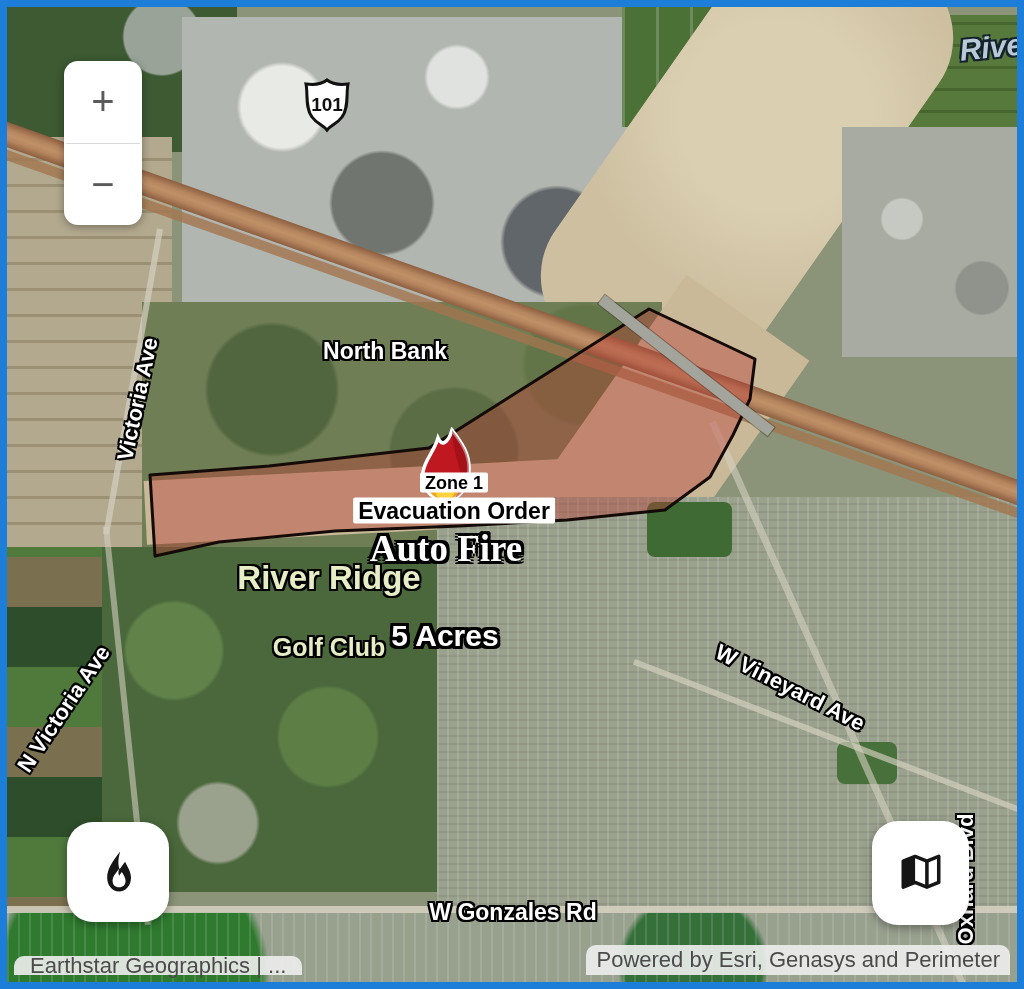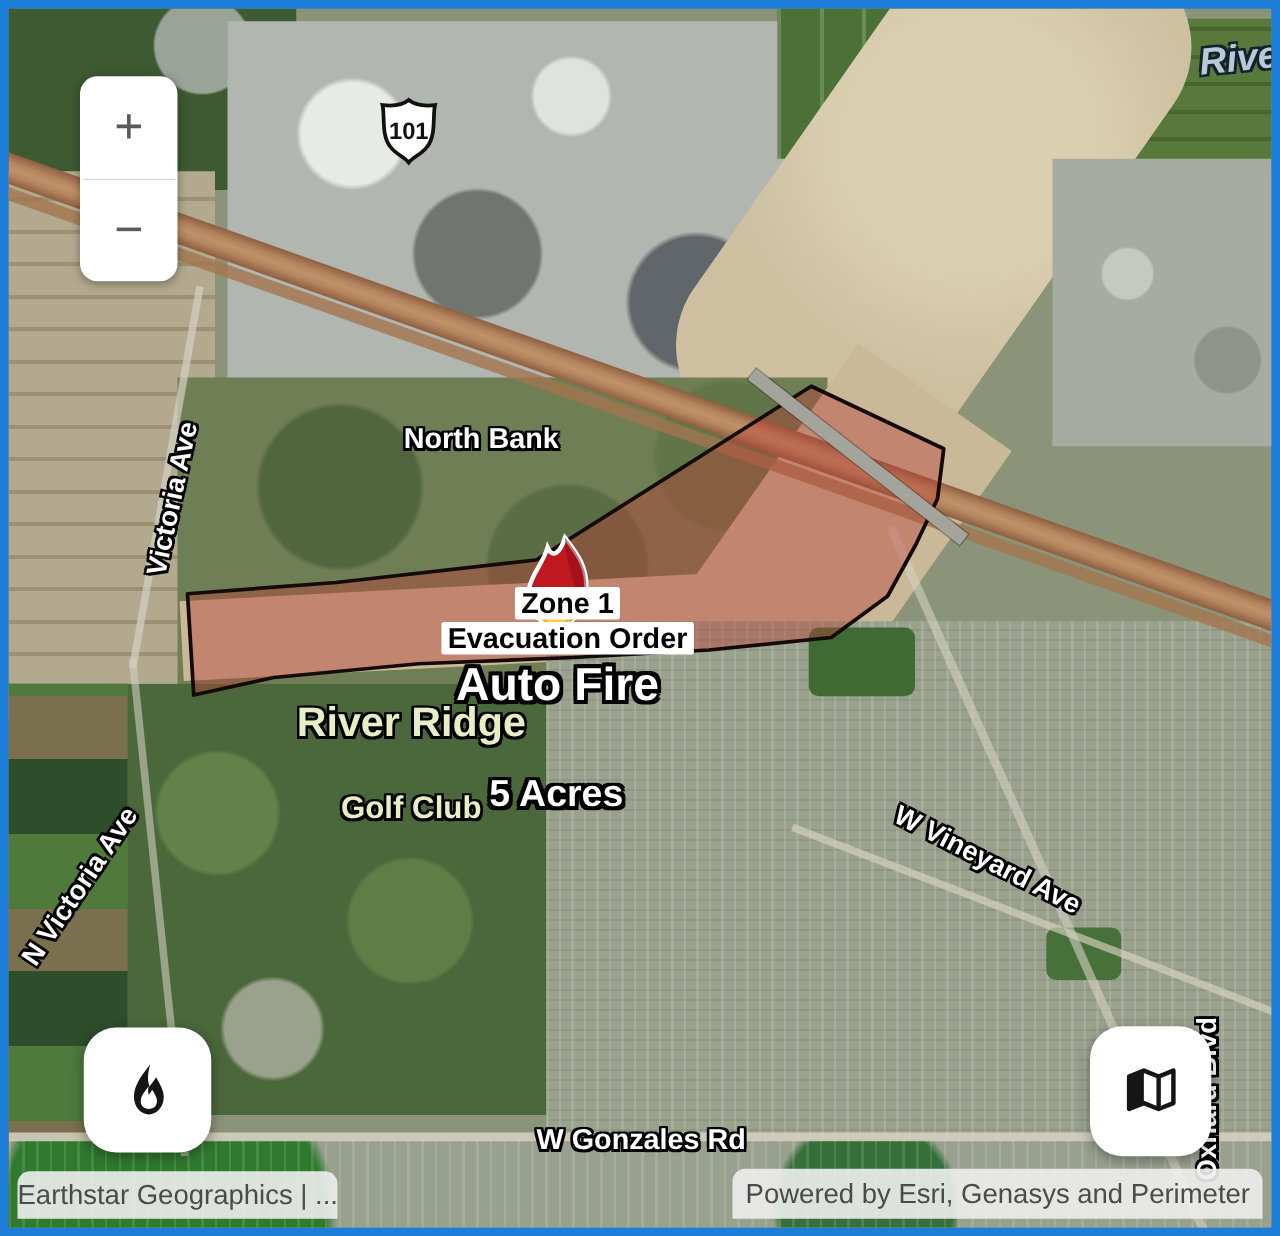--- a/index.html
+++ b/index.html
@@ -105,24 +105,24 @@
     font-size:40px; color:#5a5a5a; cursor:pointer; font-weight:normal; }
   .zoom-div { height:1px; background:#d9d9d9; margin:0 2px; }
 
   .round-btn { position:absolute; background:#fff; border:none; border-radius:26px; z-index:40;
     display:flex; align-items:center; justify-content:center; cursor:pointer;
     box-shadow:0 3px 10px rgba(0,0,0,.35); }
   .fire-btn { left:60px; top:815px; width:102px; height:100px; }
   .map-btn  { left:865px; top:814px; width:97px; height:104px; }
 
   
-  .attrib-left { position:absolute; left:7px; bottom:7px; height:38px; z-index:45;
+  .attrib-left { position:absolute; left:7px; bottom:7px; height:19px; z-index:45;
     background:rgba(238,238,238,.9); border-radius:10px 10px 0 0;
-    display:flex; align-items:center; padding:0 0; font-size:22px; color:#4b4b4b; }
-  .attrib-right { position:absolute; right:7px; bottom:7px; height:40px; z-index:45;
+    display:flex; align-items:center; padding:0 16px; font-size:22px; color:#4b4b4b; }
+  .attrib-right { position:absolute; right:7px; bottom:7px; height:30px; z-index:45;
     background:rgba(238,238,238,.9); border-radius:10px 10px 0 0;
     display:flex; align-items:center; padding:5px 10px; font-size:22px; color:#4b4b4b;text-align:right; }
 </style>
 </head>
 <body>
 
 <div class="frame">
   <div class="map">
 
     <div class="t tl-green"></div>
@@ -160,27 +160,27 @@
       <text x="26" y="34" text-anchor="middle" font-size="19" font-weight="bold" fill="#111" font-family="Liberation Sans, sans-serif">101</text>
     </svg>
 
     <svg class="marker" viewBox="0 0 66 86">
       <path d="M38 3 C48 16 56 27 55 44 C54 62 44 74 30 73 C16 72 7 60 9 45 C11 32 20 25 24 11 C28 20 34 16 38 3 Z" fill="#c01820" stroke="#ffffff" stroke-width="3.5"></path>
       <path d="M38 3 C48 16 56 27 55 44 C54 58 49 67 41 71 C46 59 48 48 44 36 C41 26 38 14 38 3 Z" fill="#8e0d14" opacity="0.55"></path>
       <path d="M30 73 C20 72 13 64 13 55 C19 60 24 62 30 61 C38 60 44 56 47 50 C50 62 42 74 30 73 Z" fill="#f4a21c"></path>
       <ellipse cx="31" cy="67" rx="9" ry="5" fill="#ffd23e"></ellipse>
     </svg>
 
-    <div class="lbl" style="left:447px; top:476px; font-size:23px; z-index:31;text-align:center;">
+    <div class="lbl" style="left:447px; top:476px; font-size:18px; z-index:31;text-align:center;">
       <span class="chip">Zone 1</span>
     </div>
     <div class="lbl" style="left:447px; top:504px; font-size:23px; z-index:31;">
       <span class="chip">Evacuation Order</span>
     </div>
-    <div class="lbl halo-lg" style="left:439px; top:541px; font-size:37px; font-weight:800;">Auto Fire</div>
+    <div class="lbl halo-lg" style="left:439px; top:541px; font-size:37px; font-weight:800;font-family:Liberation Serif, serif;">Auto Fire</div>
     <div class="lbl halo-lg" style="left:438px; top:581px; font-size:30px;margin-top:48px;">5 Acres</div>
 
     <div class="lbl halo" style="left:378px; top:332px; font-size:23px;margin-top:12px;">North Bank</div>
     <div class="lbl halo" style="left:131px; top:392px; font-size:22px; transform:translate(-50%,-50%) rotate(-78deg);">Victoria Ave</div>
     <div class="lbl halo" style="left:57px; top:702px; font-size:22px; transform:translate(-50%,-50%) rotate(-56deg);">N Victoria Ave</div>
     <div class="lbl halo" style="left:783px; top:681px; font-size:22px; transform:translate(-50%,-50%) rotate(27deg);">W Vineyard Ave</div>
     <div class="lbl halo" style="left:506px; top:905px; font-size:23px;">W Gonzales Rd</div>
     <div class="lbl halo" style="left:959px; top:872px; font-size:22px; transform:translate(-50%,-50%) rotate(-90deg);">Oxnard Blvd</div>
     <div class="lbl river-lbl" style="left:990px; top:40px; font-size:30px; transform:translate(-50%,-50%) rotate(-6deg);">River</div>
     <div class="lbl halo golf-lbl" style="left:322px; top:571px; font-size:33px;">River Ridge</div>

